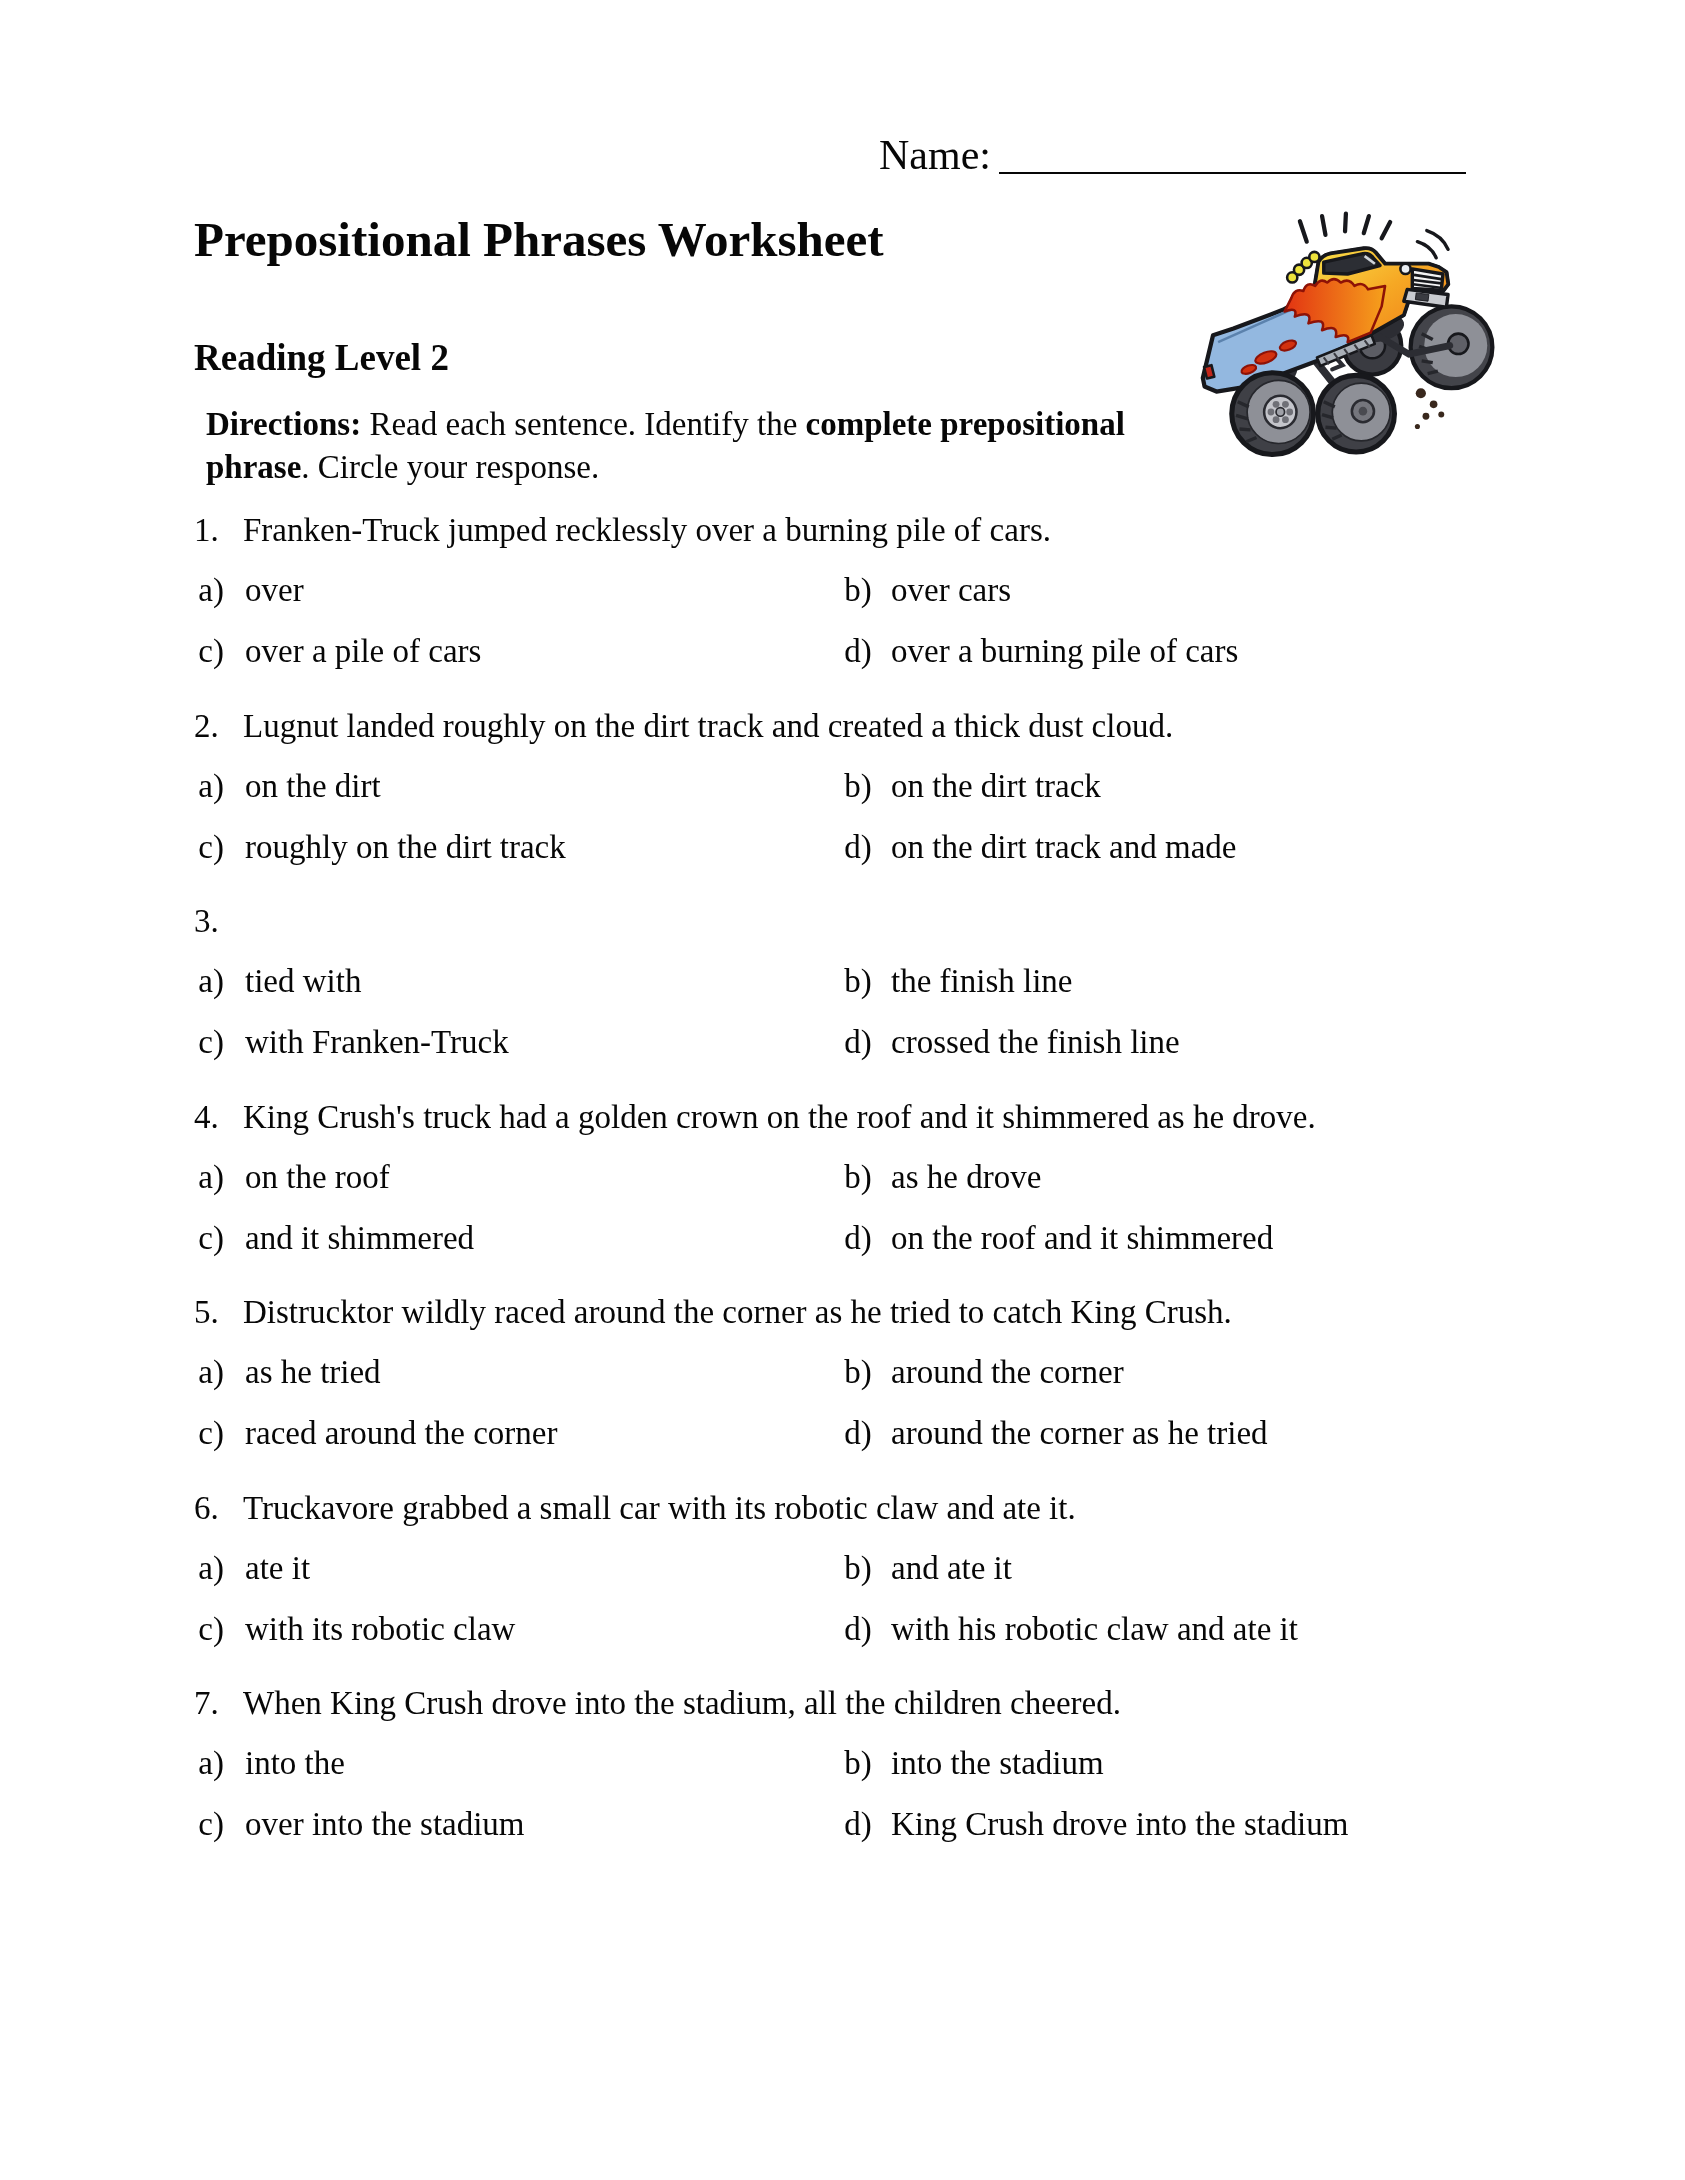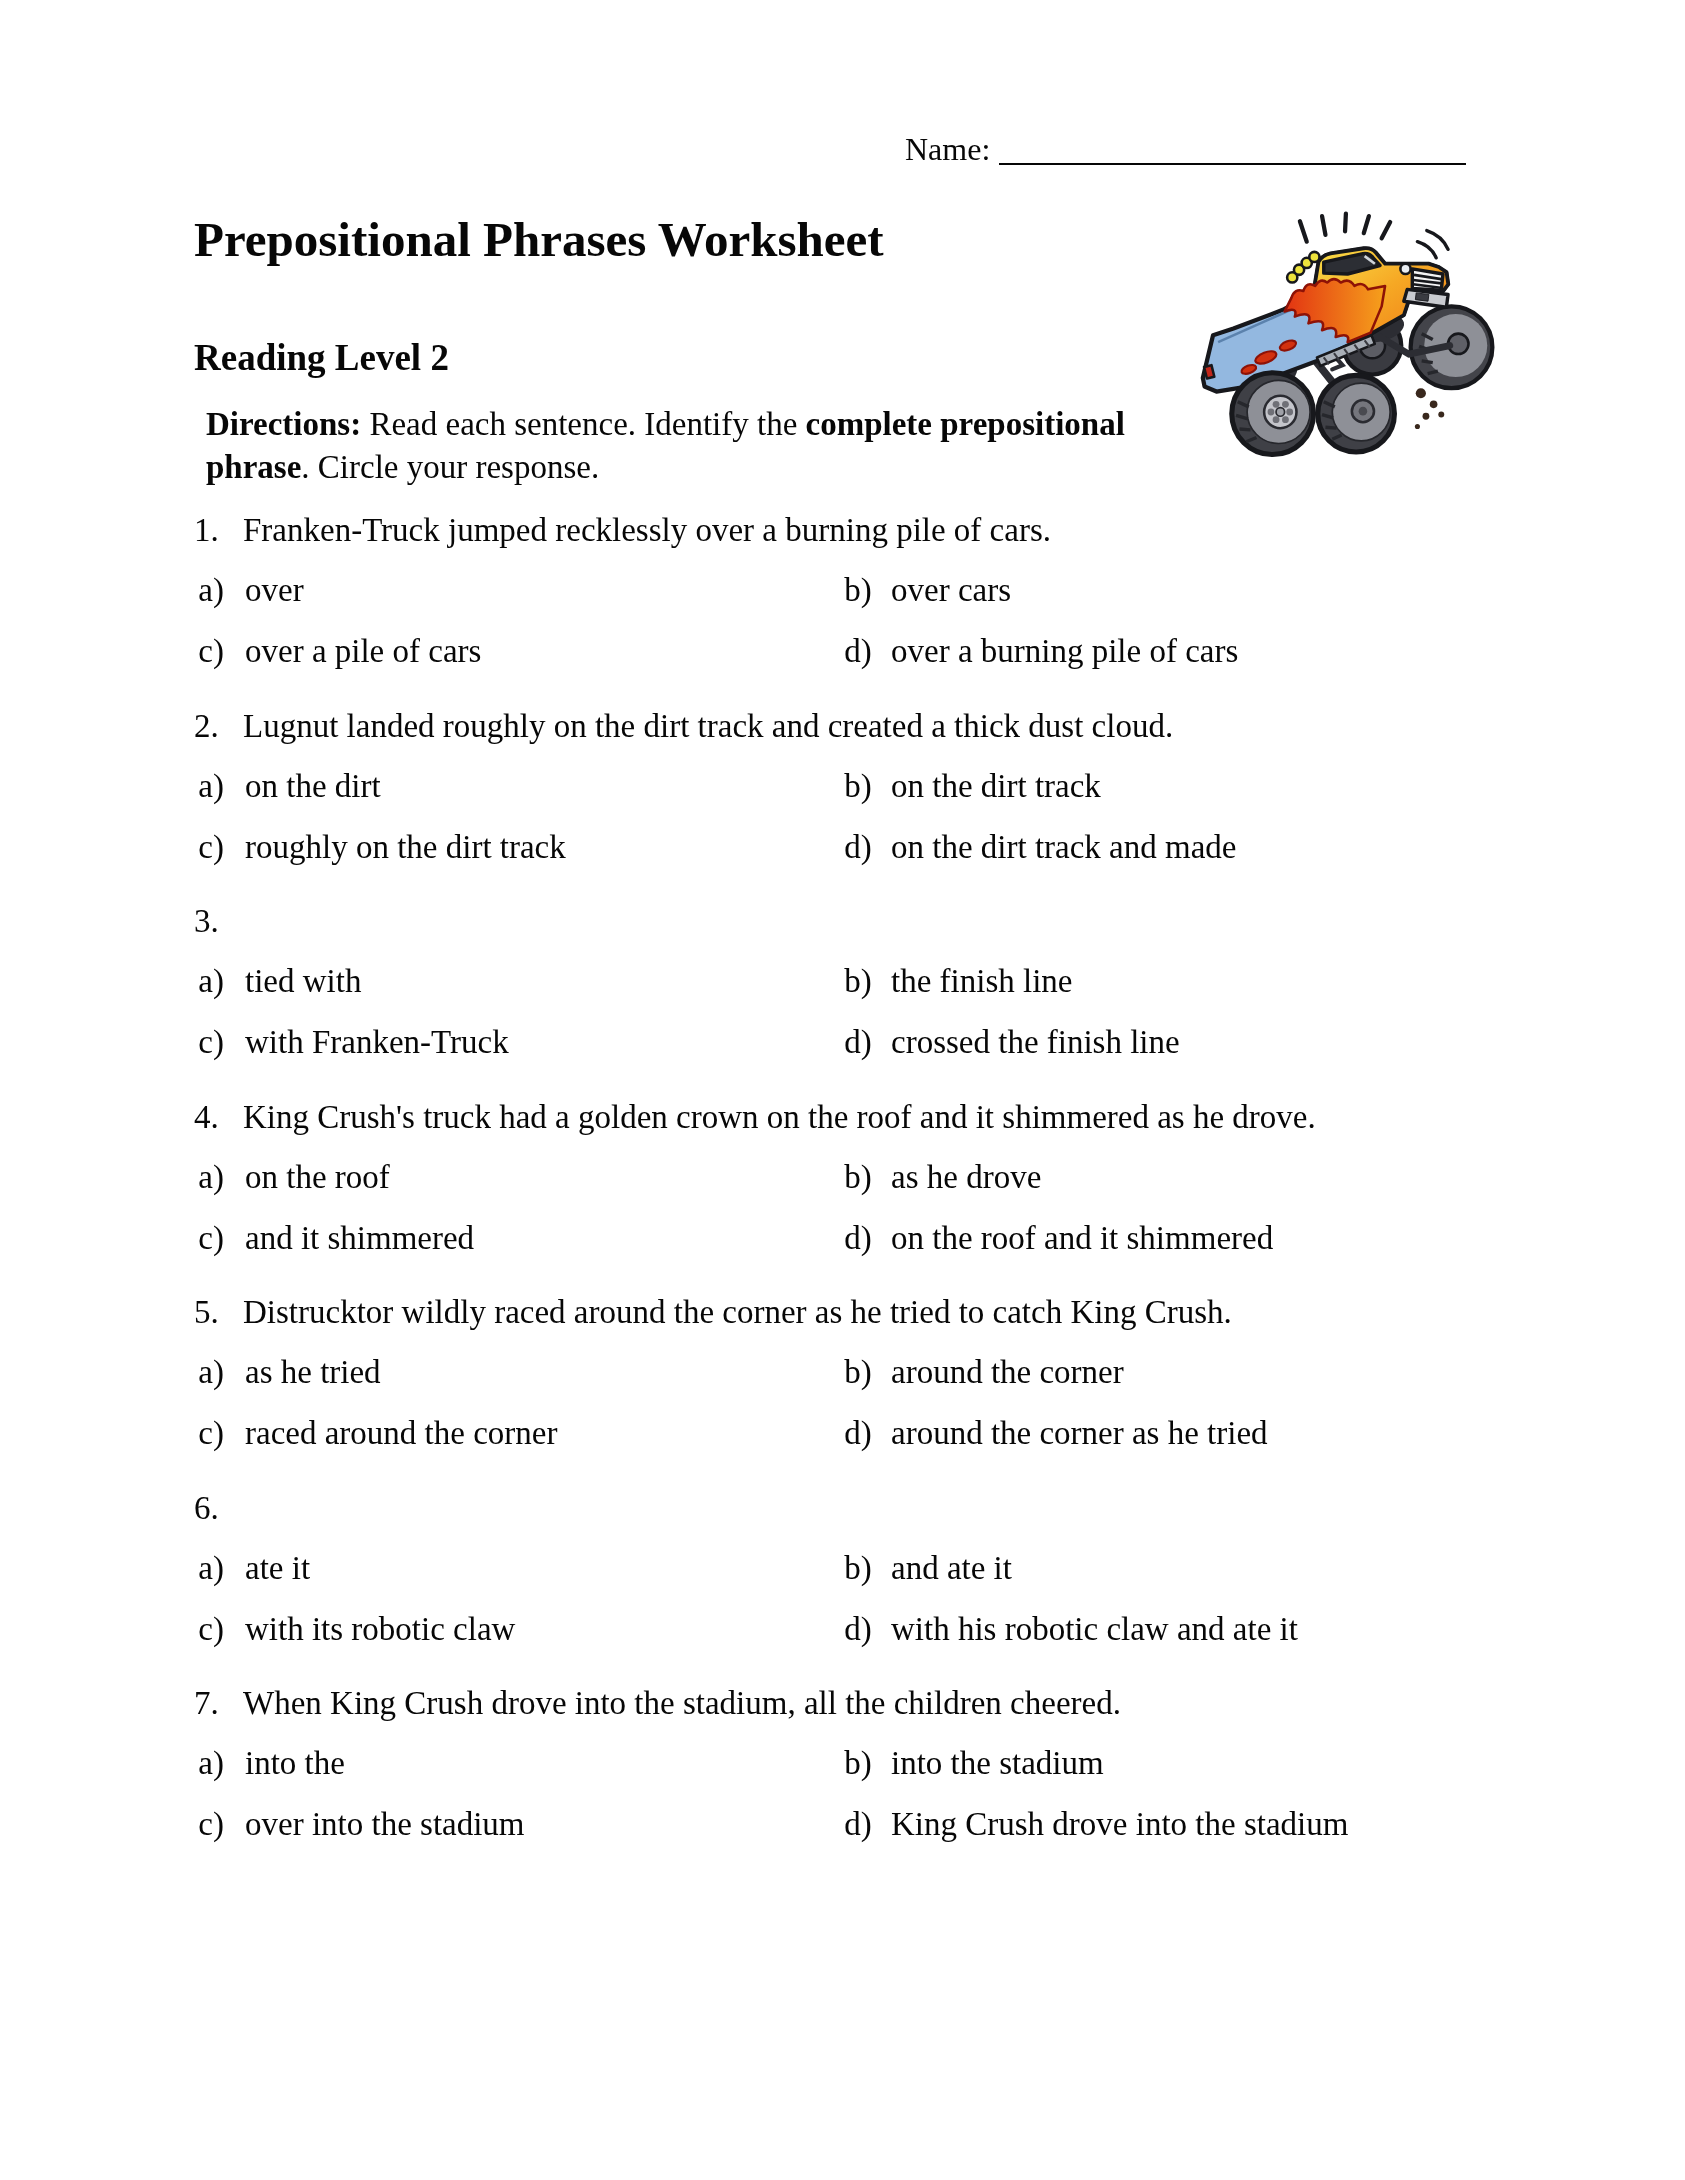--- a/index.html
+++ b/index.html
@@ -7,21 +7,21 @@
   html, body { margin: 0; padding: 0; background: #ffffff; }
   .page {
     position: relative;
     width: 1686px;
     height: 2181px;
     background: #ffffff;
     color: #070707;
     font-family: "Liberation Serif", "DejaVu Serif", serif;
     overflow: hidden;
   }
-  .name-row { position: absolute; left: 905px; top: 131px; font-size: 32px; white-space: nowrap; }
+  .name-row { position: absolute; left: 879px; top: 131px; font-size: 42px; white-space: nowrap; }
   .name-blank {
     display: inline-block; width: 467px; height: 32px;
     border-bottom: 2.6px solid #070707; margin-left: 8.5px; vertical-align: -5.1px;
   }
   .title    { position: absolute; left: 194px; top: 215px; font-size: 49px; font-weight: bold; line-height: 1; white-space: nowrap; }
   .subtitle { position: absolute; left: 194px; top: 267px; font-size: 43px; font-weight: bold; line-height: 1; white-space: nowrap; }
   .reading-level { position: absolute; left: 194px; top: 339px; font-size: 37px; font-weight: bold; line-height: 1; white-space: nowrap; }
   .directions { position: absolute; left: 194px; top: 391px; font-size: 33px; line-height: 43px; width: 997px; margin: 12px; }
   .truck { position: absolute; left: 1189px; top: 211px; width: 324px; height: 264px; }
   .question { position: absolute; left: 194px; width: 1329px; font-size: 33px; }
@@ -255,20 +255,21 @@
           </div>
           <div class="opt">
             <span class="opt-letter">d)</span>
             <span class="opt-text">around the corner as he tried</span>
           </div>
         </div>
       </section>
       <section class="question" style="top: 1487px;">
         <div class="q-line">
           <span class="q-num">6.</span>
+          <span class="q-text">Truckavore grabbed a small car with its robotic claw and ate it.</span>
         </div>
         <div class="opt-grid">
           <div class="opt">
             <span class="opt-letter">a)</span>
             <span class="opt-text">ate it</span>
           </div>
           <div class="opt">
             <span class="opt-letter">b)</span>
             <span class="opt-text">and ate it</span>
           </div>

